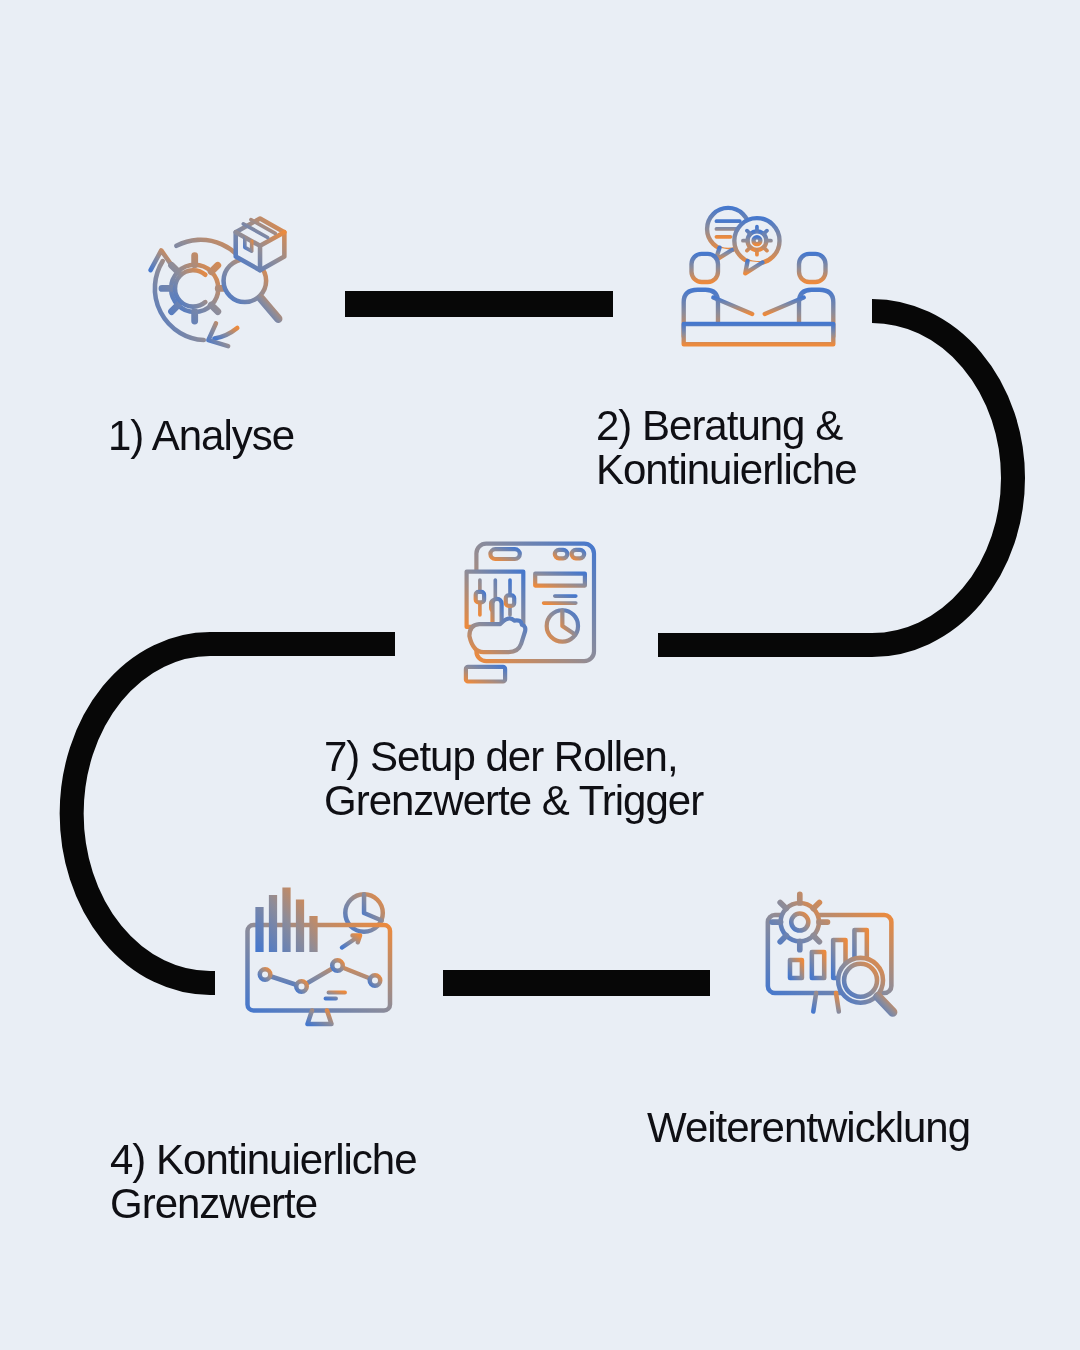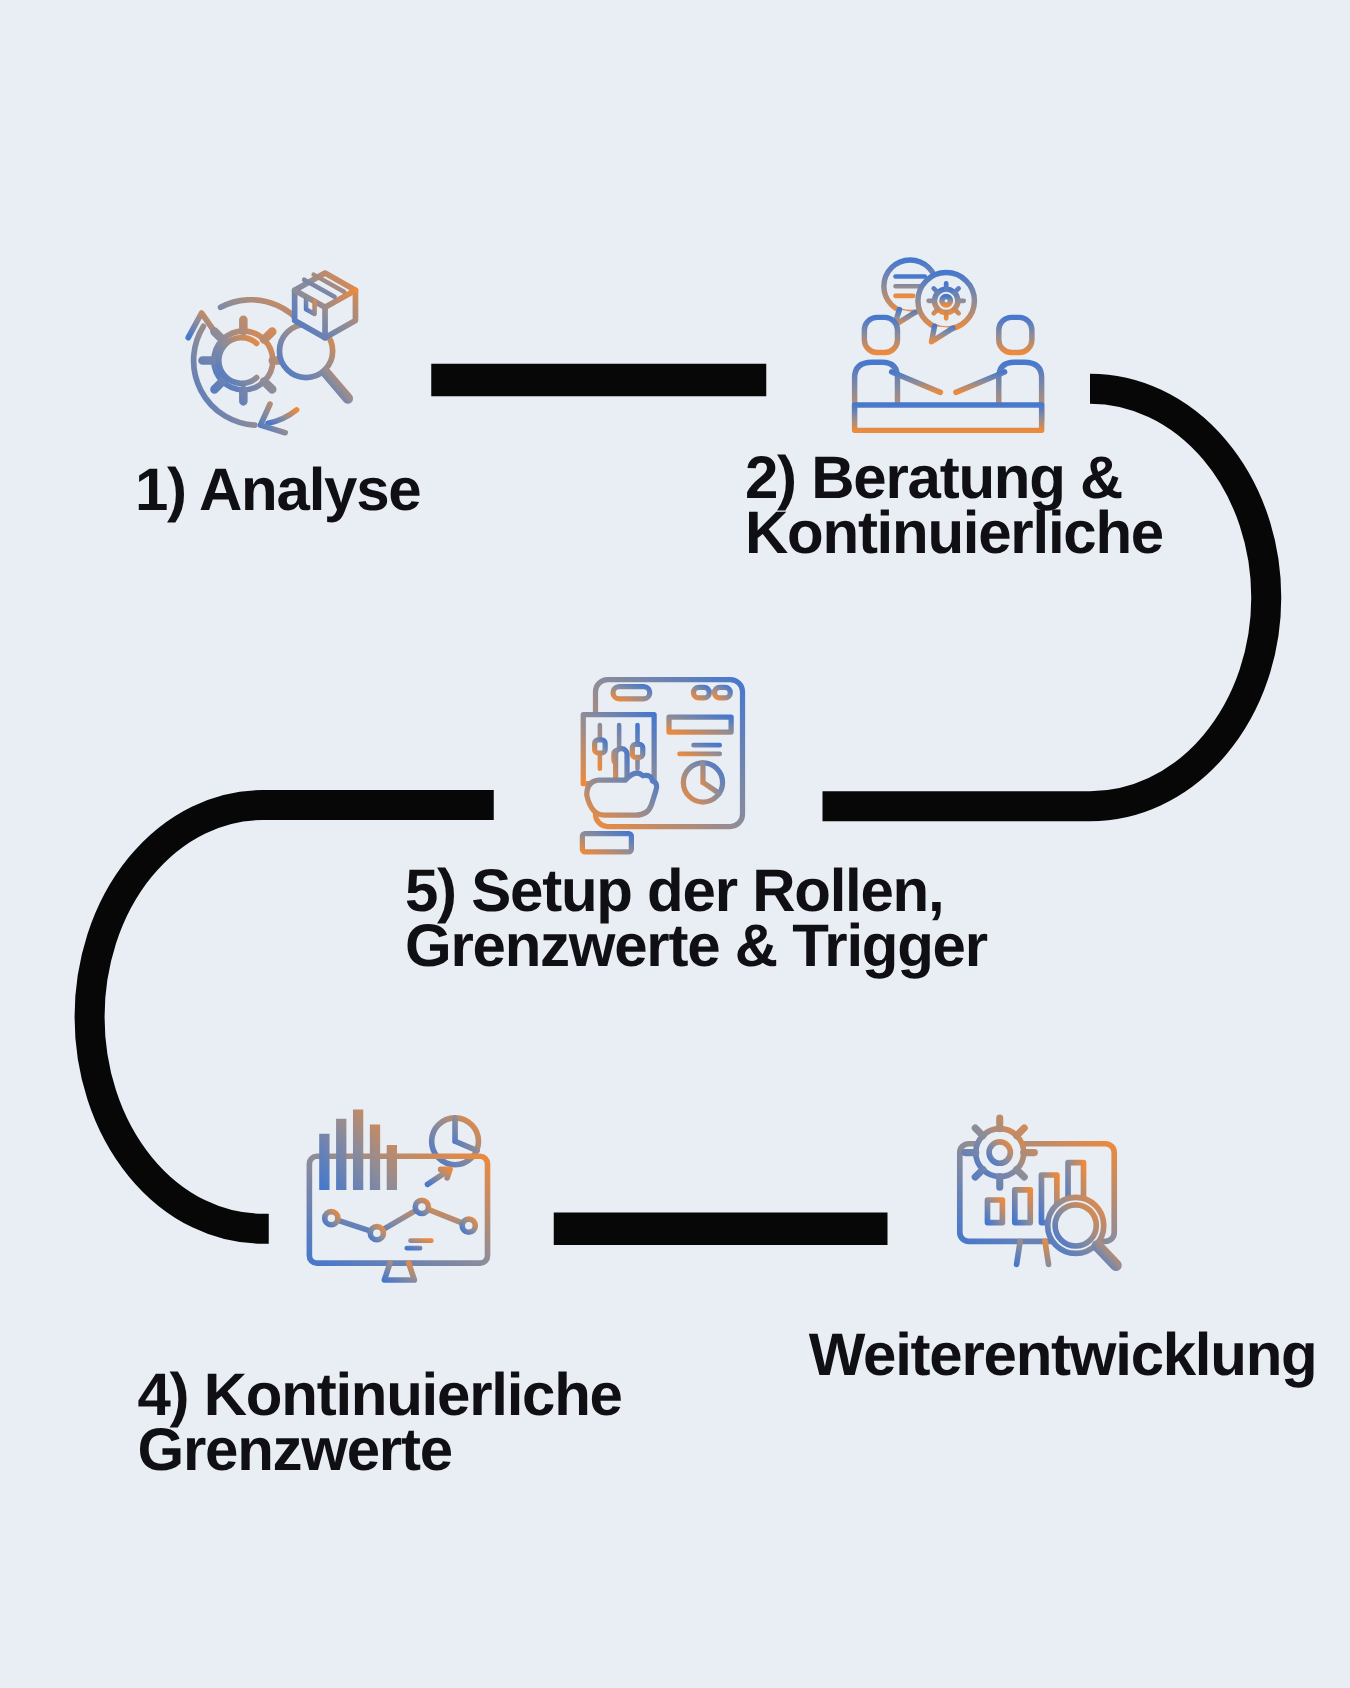--- a/index.html
+++ b/index.html
@@ -7,22 +7,22 @@
   body { background:var(--bg); }
   .canvas {
     position:relative; width:1080px; height:1350px;
     background:var(--bg); overflow:hidden;
     font-family:"Liberation Sans", sans-serif;
   }
   .connectors { position:absolute; left:0; top:0; width:1080px; height:1350px; }
   .icon { position:absolute; }
   .icon svg { width:100%; height:100%; display:block; overflow:visible; }
   .label {
-    position:absolute; font-weight:700; font-size:48px; line-height:44px;
-    letter-spacing:-1px; color:var(--text); white-space:nowrap;
+    position:absolute; font-weight:400; font-size:42px; line-height:44px;
+    letter-spacing:-1px; color:var(--text); white-space:nowrap;margin-top:43px;
   }
   .label-1 { left:108px; top:371px; }
   .label-2 { left:596px; top:361px; }
   .label-3 { left:324px; top:692px; }
   .label-4 { left:110px; top:1095px; }
   .label-5 { left:647px; top:1063px; }
   .icon-1 { left:143px; top:200px; width:152px; height:154px; }
   .icon-2 { left:665px; top:204px; width:187px; height:145px; }
   .icon-3 { left:461px; top:535px; width:140px; height:153px; }
   .icon-4 { left:243px; top:886px; width:150px; height:150px; }
@@ -211,21 +211,21 @@
   </div>
 
   <div class="label label-1">
     <div>1) Analyse</div>
   </div>
   <div class="label label-2">
     <div>2) Beratung &amp;</div>
     <div>Kontinuierliche</div>
   </div>
   <div class="label label-3">
-    <div>5) Setup der Rollen,</div>
+    <div>7) Setup der Rollen,</div>
     <div>Grenzwerte &amp; Trigger</div>
   </div>
   <div class="label label-4">
     <div>4) Kontinuierliche</div>
     <div>Grenzwerte</div>
   </div>
   <div class="label label-5">
     <div>Weiterentwicklung</div>
   </div>
 

